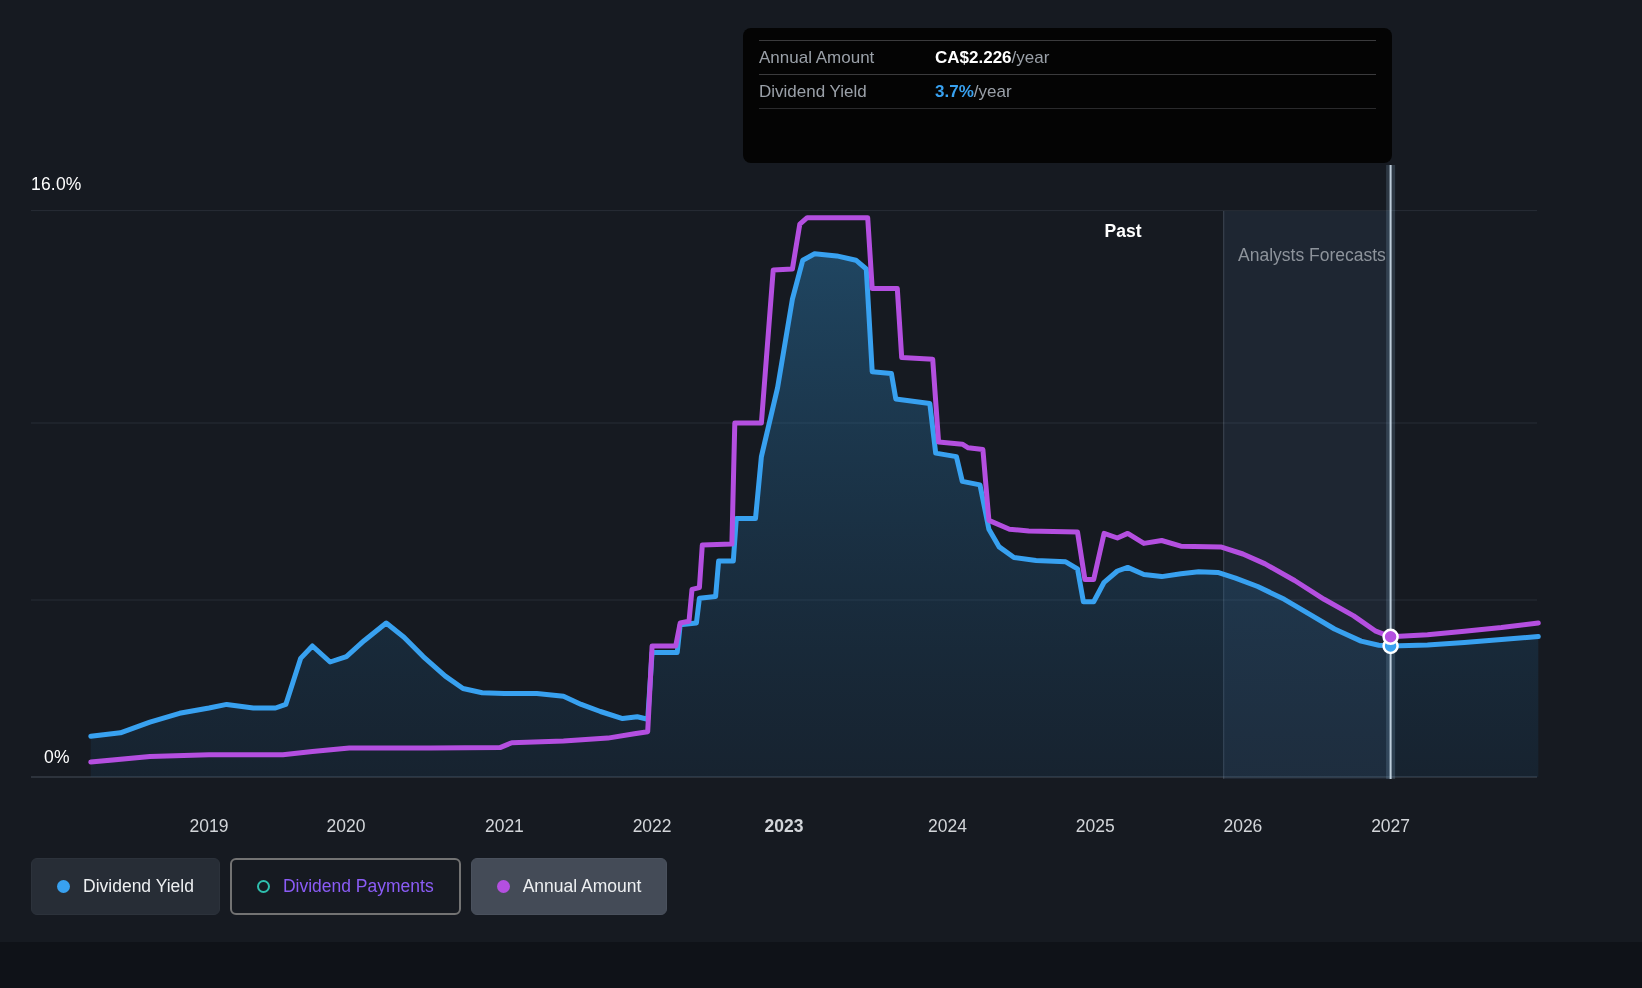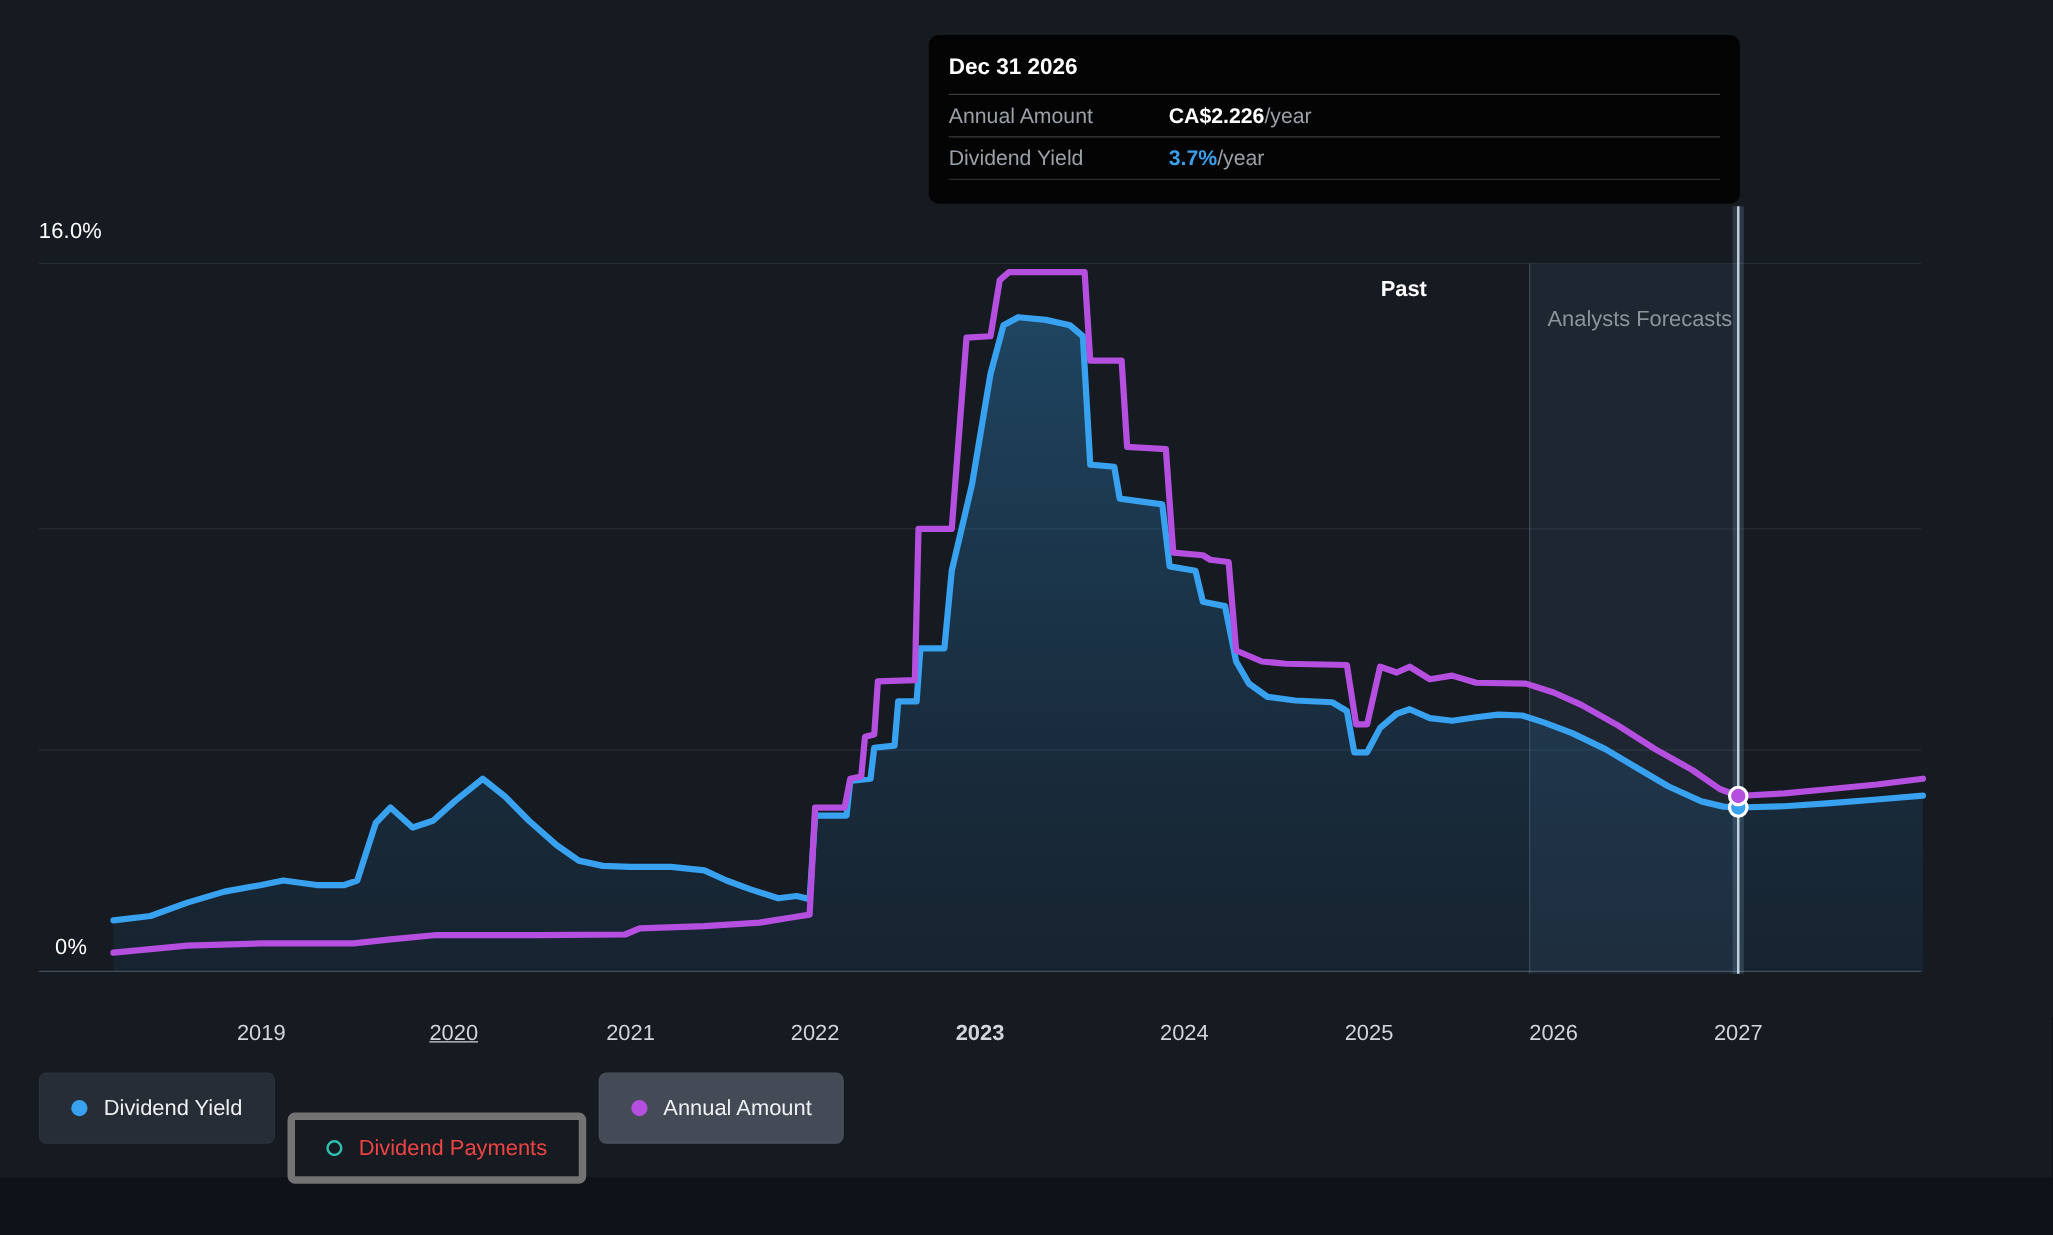--- a/index.html
+++ b/index.html
@@ -75,21 +75,21 @@
     height: 57px; padding: 0 25px;
     border-radius: 6px;
     background: #272d36;
     border: 1px solid #2c323b;
     color: #eef0f2;
     font-size: 17.5px;
     font-family: inherit;
     cursor: pointer;
     white-space: nowrap;
   }
-  .legend-btn.ghost { background: transparent; border: 6px solid #737373; color: #ef4444; margin-top: 32px; }
+  .legend-btn.ghost { background: transparent; border: 2px solid #737373; color: #8b5cf6; }
   .legend-btn.highlight { background: #444b57; border-color: #4a515d; }
   .dot { width: 13px; height: 13px; border-radius: 50%; box-sizing: border-box; flex: 0 0 auto; }
 
   .footer {
     position: absolute; left: 0; bottom: 0;
     width: 100%; height: 46px;
     background: #0f1218;
   }
 </style>
 </head>
@@ -117,35 +117,34 @@
       <line x1="1390.6" x2="1390.6" y1="165" y2="779" stroke="rgba(215,232,245,0.85)" stroke-width="2"></line>
       <circle cx="1390.6" cy="646.0" r="7" fill="#38a1f0" stroke="#ffffff" stroke-width="2.5"></circle>
       <circle cx="1390.6" cy="636.8" r="7" fill="#b44fe0" stroke="#ffffff" stroke-width="2.5"></circle>
     </svg>
 
   <div class="y-label top">16.0%</div>
   <div class="y-label bottom">0%</div>
 
   <div id="x-labels">
       <span class="x-tick" style="left: 164px;">2019</span>
-      <span class="x-tick" style="left: 318px; text-decoration: underline;">2020</span>
+      <span class="x-tick" style="left: 301px;">2020</span>
       <span class="x-tick" style="left: 459.4px;">2021</span>
       <span class="x-tick" style="left: 607.1px;">2022</span>
       <span class="x-tick" style="left: 739px; font-weight: bold;">2023</span>
       <span class="x-tick" style="left: 902.5px;">2024</span>
       <span class="x-tick" style="left: 1050.2px;">2025</span>
       <span class="x-tick" style="left: 1197.9px;">2026</span>
       <span class="x-tick" style="left: 1345.6px;">2027</span>
     </div>
 
   <div class="past-label">Past</div>
   <div class="forecast-label">Analysts Forecasts</div>
 
   <div class="tooltip">
-    <div class="tt-title">Dec 31 2026</div>
     <div class="tt-row">
       <span class="tt-label">Annual Amount</span>
       <span class="tt-value"><b style="color: #ffffff;">CA$2.226</b><span class="suffix">/year</span></span>
     </div>
     <div class="tt-row last">
       <span class="tt-label">Dividend Yield</span>
       <span class="tt-value"><b style="color: rgb(56, 161, 240);">3.7%</b><span class="suffix">/year</span></span>
     </div>
   </div>
 

